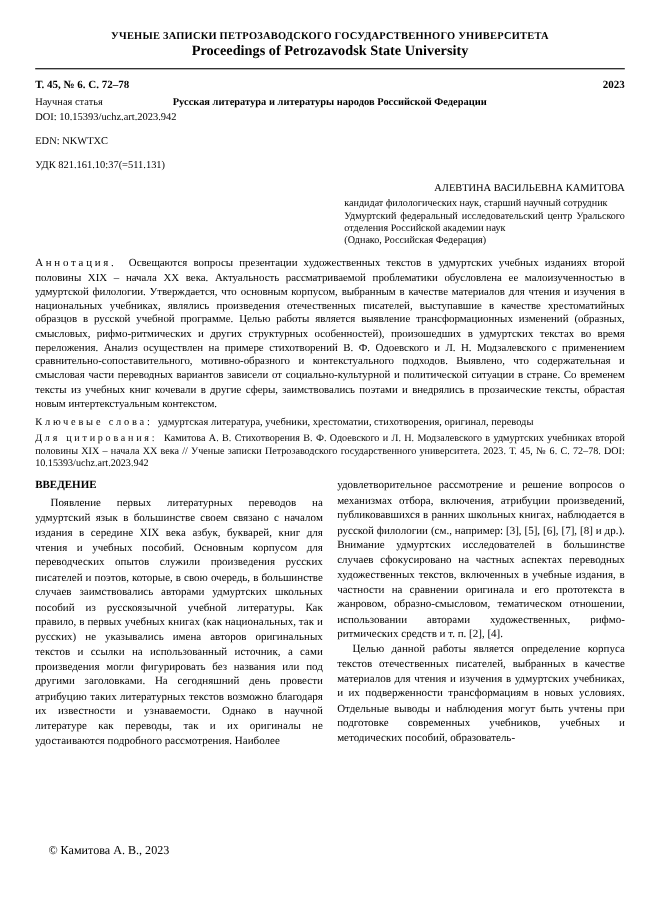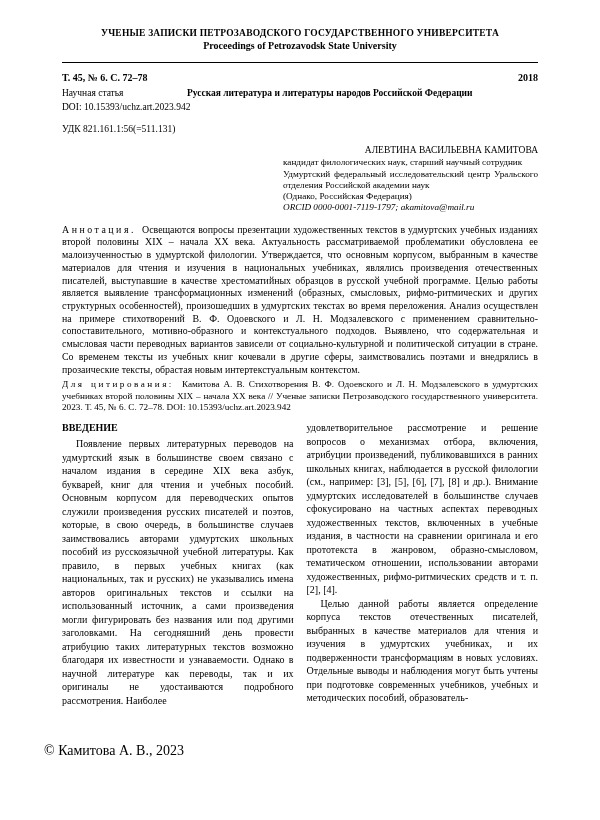--- a/index.html
+++ b/index.html
@@ -1,24 +1,24 @@
 <!DOCTYPE html>
 <html lang="ru"><head>
 <meta charset="utf-8">
 <style>
   html,body{margin:0;padding:0;background:#888;}
   .page{
     width:600px;height:820px;margin:0 auto;background:#ffffff;color:#000;
     font-family:"Liberation Serif","DejaVu Serif",serif;
-    position:relative;box-sizing:border-box;padding:27px 62px 0;
+    position:relative;box-sizing:border-box;padding:27px 32px 0;
     overflow:hidden;
   }
   
   .jname-ru{font-size:9.5px;font-weight:bold;text-align:center;margin:0;letter-spacing:.2px;line-height:12px;}
-  .jname-en{font-size:10px;font-weight:bold;text-align:center;margin:1px 0 0;line-height:11px;}
+  .jname-en{font-size:13px;font-weight:bold;text-align:center;margin:1px 0 0;line-height:11px;}
   .rule{border:none;border-top:1px solid #000;margin:11px 0 0;}
   
   .meta-row{display:flex;justify-content:space-between;font-size:10px;font-weight:bold;margin-top:9px;line-height:12px;}
   .type-row{display:flex;font-size:9.5px;margin-top:3px;line-height:12.5px;gap:23px;}
   .type-row .atype{display:inline-block;width:102px;font-weight:normal;}
   .type-row .subject{font-weight:bold;}
   .meta-line{font-size:9.5px;margin-top:1.5px;line-height:12.5px;}
   
   .author-block{width:255px;margin-left:auto;margin-top:6px;font-size:9.2px;line-height:11.3px;}
   .author-name{font-weight:normal;text-align:right;font-size:9.5px;margin:0 0 1px;}
@@ -32,55 +32,56 @@
   .spaced{letter-spacing:2.5px;margin-top:40px;}
   .keywords{font-size:9.5px;line-height:12px;margin:4px 0 0;text-align:justify;}
   .citation{font-size:9.2px;line-height:11.4px;margin:3px 0 0;text-align:justify;}
   
   .columns{display:flex;gap:13px;margin-top:8px;}
   .col{flex:1;font-size:10px;line-height:13.5px;text-align:justify;}
   .intro-heading{font-size:10px;font-weight:bold;margin:0 0 3px;line-height:13px;}
   .col p{margin:0;}
   .col p.indent{text-indent:14px;}
   
-  .copyright{position:absolute;left:44px;bottom:50px;font-size:14px;line-height:10px;}
+  .copyright{position:absolute;left:44px;bottom:31px;font-size:11px;line-height:10px;}
 </style>
 </head>
 <body>
 
 <div class="page">
 
   <p class="jname-ru">УЧЕНЫЕ ЗАПИСКИ ПЕТРОЗАВОДСКОГО ГОСУДАРСТВЕННОГО УНИВЕРСИТЕТА</p>
   <p class="jname-en">Proceedings of Petrozavodsk State University</p>
   <hr class="rule">
 
   <div class="meta-row">
     <span>Т. 45, № 6. С. 72–78</span>
-    <span>2018</span>
+    <span>2023</span>
   </div>
 
   <div class="type-row">
     <span class="atype">Научная статья</span>
     <span class="subject">Русская литература и литературы народов Российской Федерации</span>
   </div>
 
   <p class="meta-line">DOI: 10.15393/uchz.art.2023.942</p>
-  <p class="meta-line">УДК 821.161.1:56(=511.131)</p>
+  <p class="meta-line">EDN: NKWTXC</p>
+  <p class="meta-line">УДК 821.161.10:37(=511.131)</p>
 
   <div class="author-block">
     <p class="author-name">АЛЕВТИНА ВАСИЛЬЕВНА КАМИТОВА</p>
     <p class="author-line">кандидат филологических наук, старший научный сотрудник</p>
     <p class="author-line">Удмуртский федеральный исследовательский центр Уральского отделения Российской академии наук</p>
     <p class="author-loc">(Однако, Российская Федерация)</p>
-    <p class="author-orcid">ORCID 0000-0001-7119-1797; akamitova@mail.ru</p>
   </div>
 
 
   <p class="abstract"><span class="spaced">Аннотация.</span>&nbsp; <span>Освещаются вопросы презентации художественных текстов в удмуртских учебных изданиях второй половины XIX – начала XX века. Актуальность рассматриваемой проблематики обусловлена ее малоизученностью в удмуртской филологии. Утверждается, что основным корпусом, выбранным в качестве материалов для чтения и изучения в национальных учебниках, являлись произведения отечественных писателей, выступавшие в качестве хрестоматийных образцов в русской учебной программе. Целью работы является выявление трансформационных изменений (образных, смысловых, рифмо-ритмических и других структурных особенностей), произошедших в удмуртских текстах во время переложения. Анализ осуществлен на примере стихотворений В. Ф. Одоевского и Л. Н. Модзалевского с применением сравнительно-сопоставительного, мотивно-образного и контекстуального подходов. Выявлено, что содержательная и смысловая части переводных вариантов зависели от социально-культурной и политической ситуации в стране. Со временем тексты из учебных книг кочевали в другие сферы, заимствовались поэтами и внедрялись в прозаические тексты, обрастая новым интертекстуальным контекстом.</span></p>
 
+  <p class="keywords"><span class="spaced">Ключевые слова:</span>&nbsp; <span>удмуртская литература, учебники, хрестоматии, стихотворения, оригинал, переводы</span></p>
 
   <p class="citation"><span class="spaced">Для цитирования:</span>&nbsp; <span>Камитова А. В. Стихотворения В. Ф. Одоевского и Л. Н. Модзалевского в удмуртских учебниках второй половины XIX – начала XX века // Ученые записки Петрозаводского государственного университета. 2023. Т. 45, № 6. С. 72–78. DOI: 10.15393/uchz.art.2023.942</span></p>
 
   <div class="columns">
     <div class="col">
       <h2 class="intro-heading">ВВЕДЕНИЕ</h2>
       <p class="indent">Появление первых литературных переводов на удмуртский язык в большинстве своем связано с началом издания в середине XIX века азбук, букварей, книг для чтения и учебных пособий. Основным корпусом для переводческих опытов служили произведения русских писателей и поэтов, которые, в свою очередь, в большинстве случаев заимствовались авторами удмуртских школьных пособий из русскоязычной учебной литературы. Как правило, в первых учебных книгах (как национальных, так и русских) не указывались имена авторов оригинальных текстов и ссылки на использованный источник, а сами произведения могли фигурировать без названия или под другими заголовками. На сегодняшний день провести атрибуцию таких литературных текстов возможно благодаря их известности и узнаваемости. Однако в научной литературе как переводы, так и их оригиналы не удостаиваются подробного рассмотрения. Наиболее</p>
     </div>
     <div class="col">
       <p>удовлетворительное рассмотрение и решение вопросов о механизмах отбора, включения, атрибуции произведений, публиковавшихся в ранних школьных книгах, наблюдается в русской филологии (см., например: [3], [5], [6], [7], [8] и др.). Внимание удмуртских исследователей в большинстве случаев сфокусировано на частных аспектах переводных художественных текстов, включенных в учебные издания, в частности на сравнении оригинала и его прототекста в жанровом, образно-смысловом, тематическом отношении, использовании авторами художественных, рифмо-ритмических средств и т. п. [2], [4].</p>

